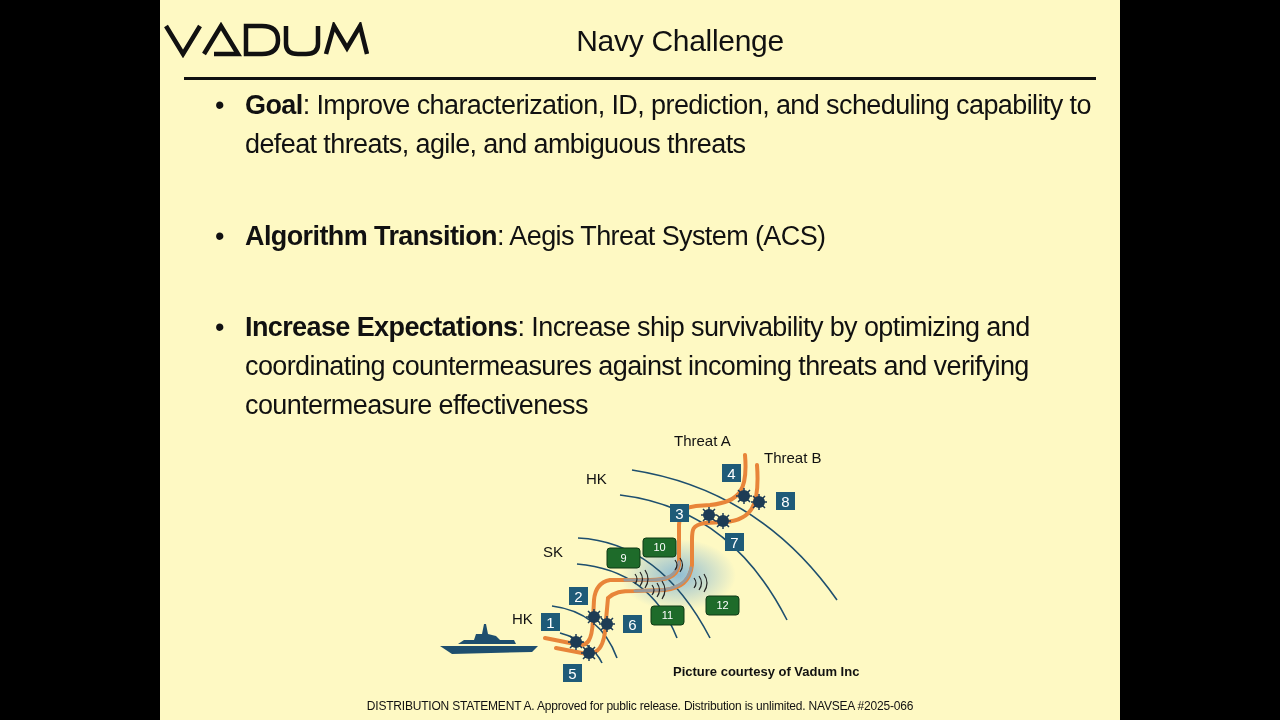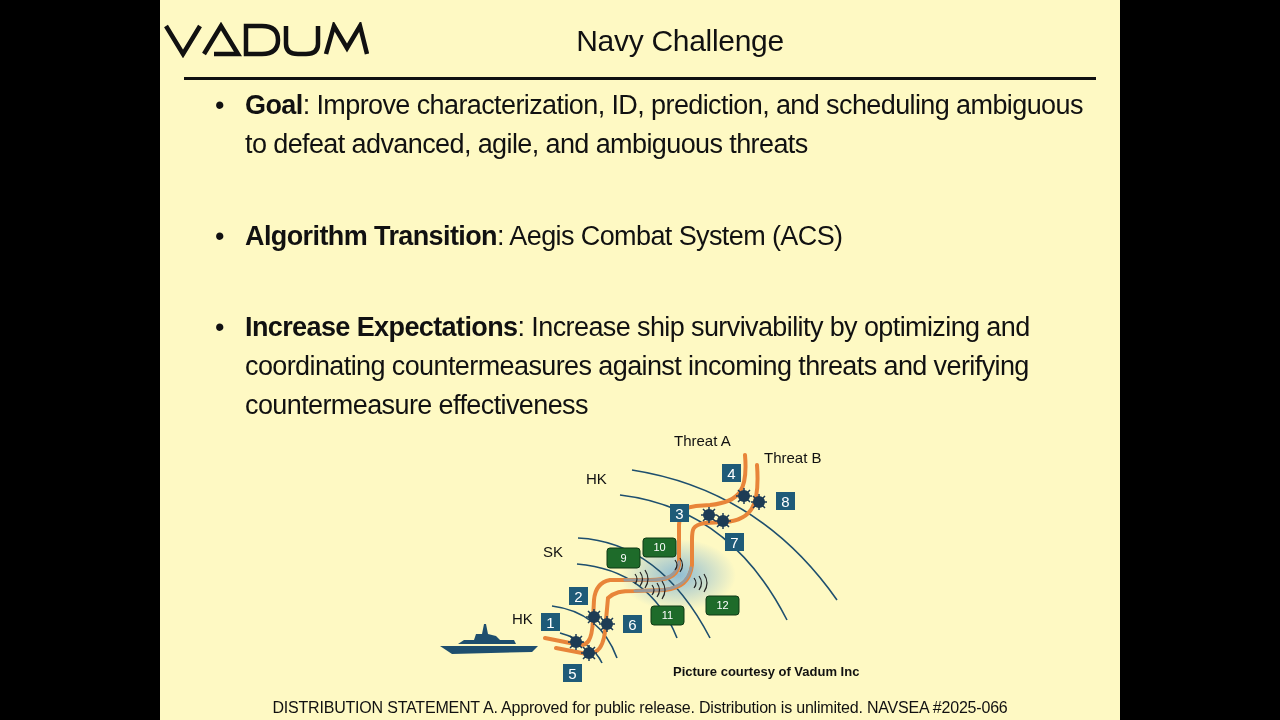--- a/index.html
+++ b/index.html
@@ -10,21 +10,21 @@
   .rule{position:absolute;left:24px;top:77px;width:912px;height:3px;background:#111;}
   .bullets{position:absolute;left:55px;top:86px;width:880px;}
   .bullet{position:relative;padding-left:30px;font-size:27px;line-height:39px;color:#111;letter-spacing:-0.6px;font-stretch:condensed;}
   .bullet .dot{position:absolute;left:0;top:0;}
   .bullet b{font-weight:bold;}
   .b1{position:absolute;top:0;}
   .b2{position:absolute;top:131px;}
   .b3{position:absolute;top:222px;}
   .diagram{position:absolute;left:270px;top:420px;width:440px;height:270px;}
   .credit{position:absolute;left:513px;top:664px;font-size:13px;color:#111;font-weight:bold;}
-  .footer{position:absolute;left:0;width:960px;top:699px;text-align:center;font-size:16px;color:#111;letter-spacing:-0.2px;}
+  .footer{position:absolute;left:0;width:960px;top:699px;text-align:center;font-size:12px;color:#111;letter-spacing:-0.2px;}
 </style>
 </head>
 <body>
 
 <div class="slide">
 
   <svg class="logo" width="205" height="36" viewBox="0 0 205 36">
     <g fill="none" stroke="#111" stroke-width="4.5" stroke-linejoin="miter">
       <polyline points="2,4 19,32 36,4"></polyline>
       <polyline points="40,32 57,4 74,32 50,32"></polyline>
@@ -33,25 +33,25 @@
       <polyline points="162,32 170,4 183,26 196,4 203,32"></polyline>
     </g>
   </svg>
 
   <div class="title">Navy Challenge</div>
   <div class="rule"></div>
 
   <div class="bullets">
     <div class="bullet b1">
       <span class="dot">•</span>
-      <b>Goal</b><span>: </span><span>Improve characterization, ID, prediction, and scheduling ambiguous to defeat advanced, agile, and ambiguous threats</span>
+      <b>Goal</b><span>: </span><span>Improve characterization, ID, prediction, and scheduling capability to defeat threats, agile, and ambiguous threats</span>
     </div>
     <div class="bullet b2">
       <span class="dot">•</span>
-      <b>Algorithm Transition</b><span>: </span><span>Aegis Combat System (ACS)</span>
+      <b>Algorithm Transition</b><span>: </span><span>Aegis Threat System (ACS)</span>
     </div>
     <div class="bullet b3">
       <span class="dot">•</span>
       <b>Increase Expectations</b><span>: </span><span>Increase ship survivability by optimizing and coordinating countermeasures against incoming threats and verifying countermeasure effectiveness</span>
     </div>
   </div>
 
   <svg class="diagram" width="440" height="270" viewBox="0 0 440 270">
     <defs>
       <radialGradient id="glow" cx="50%" cy="50%" r="50%">

